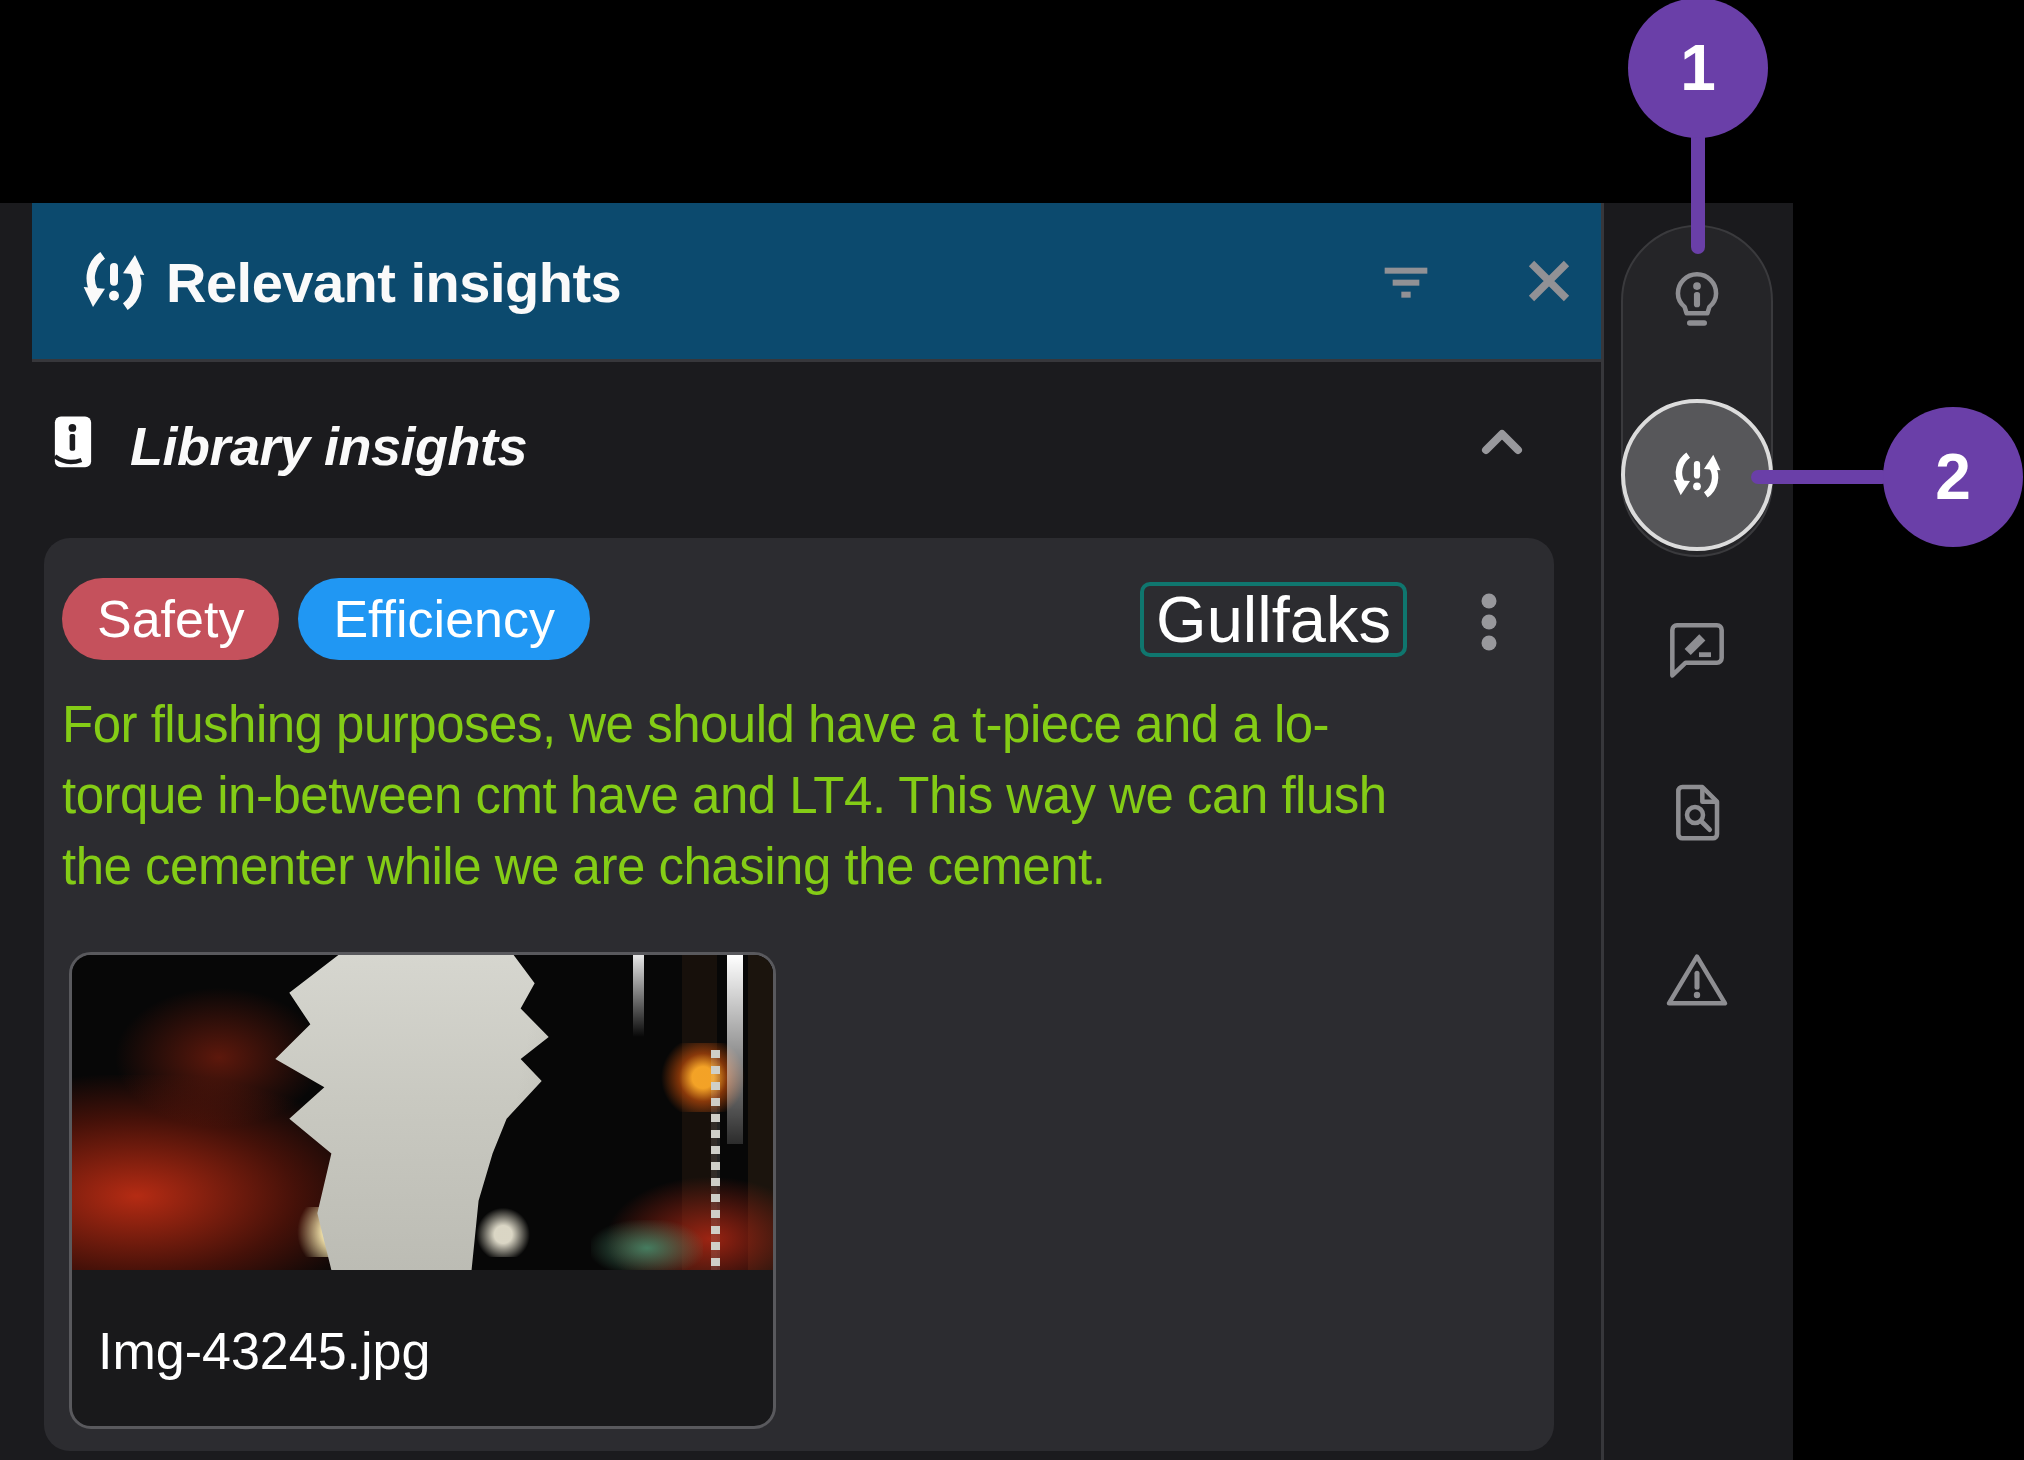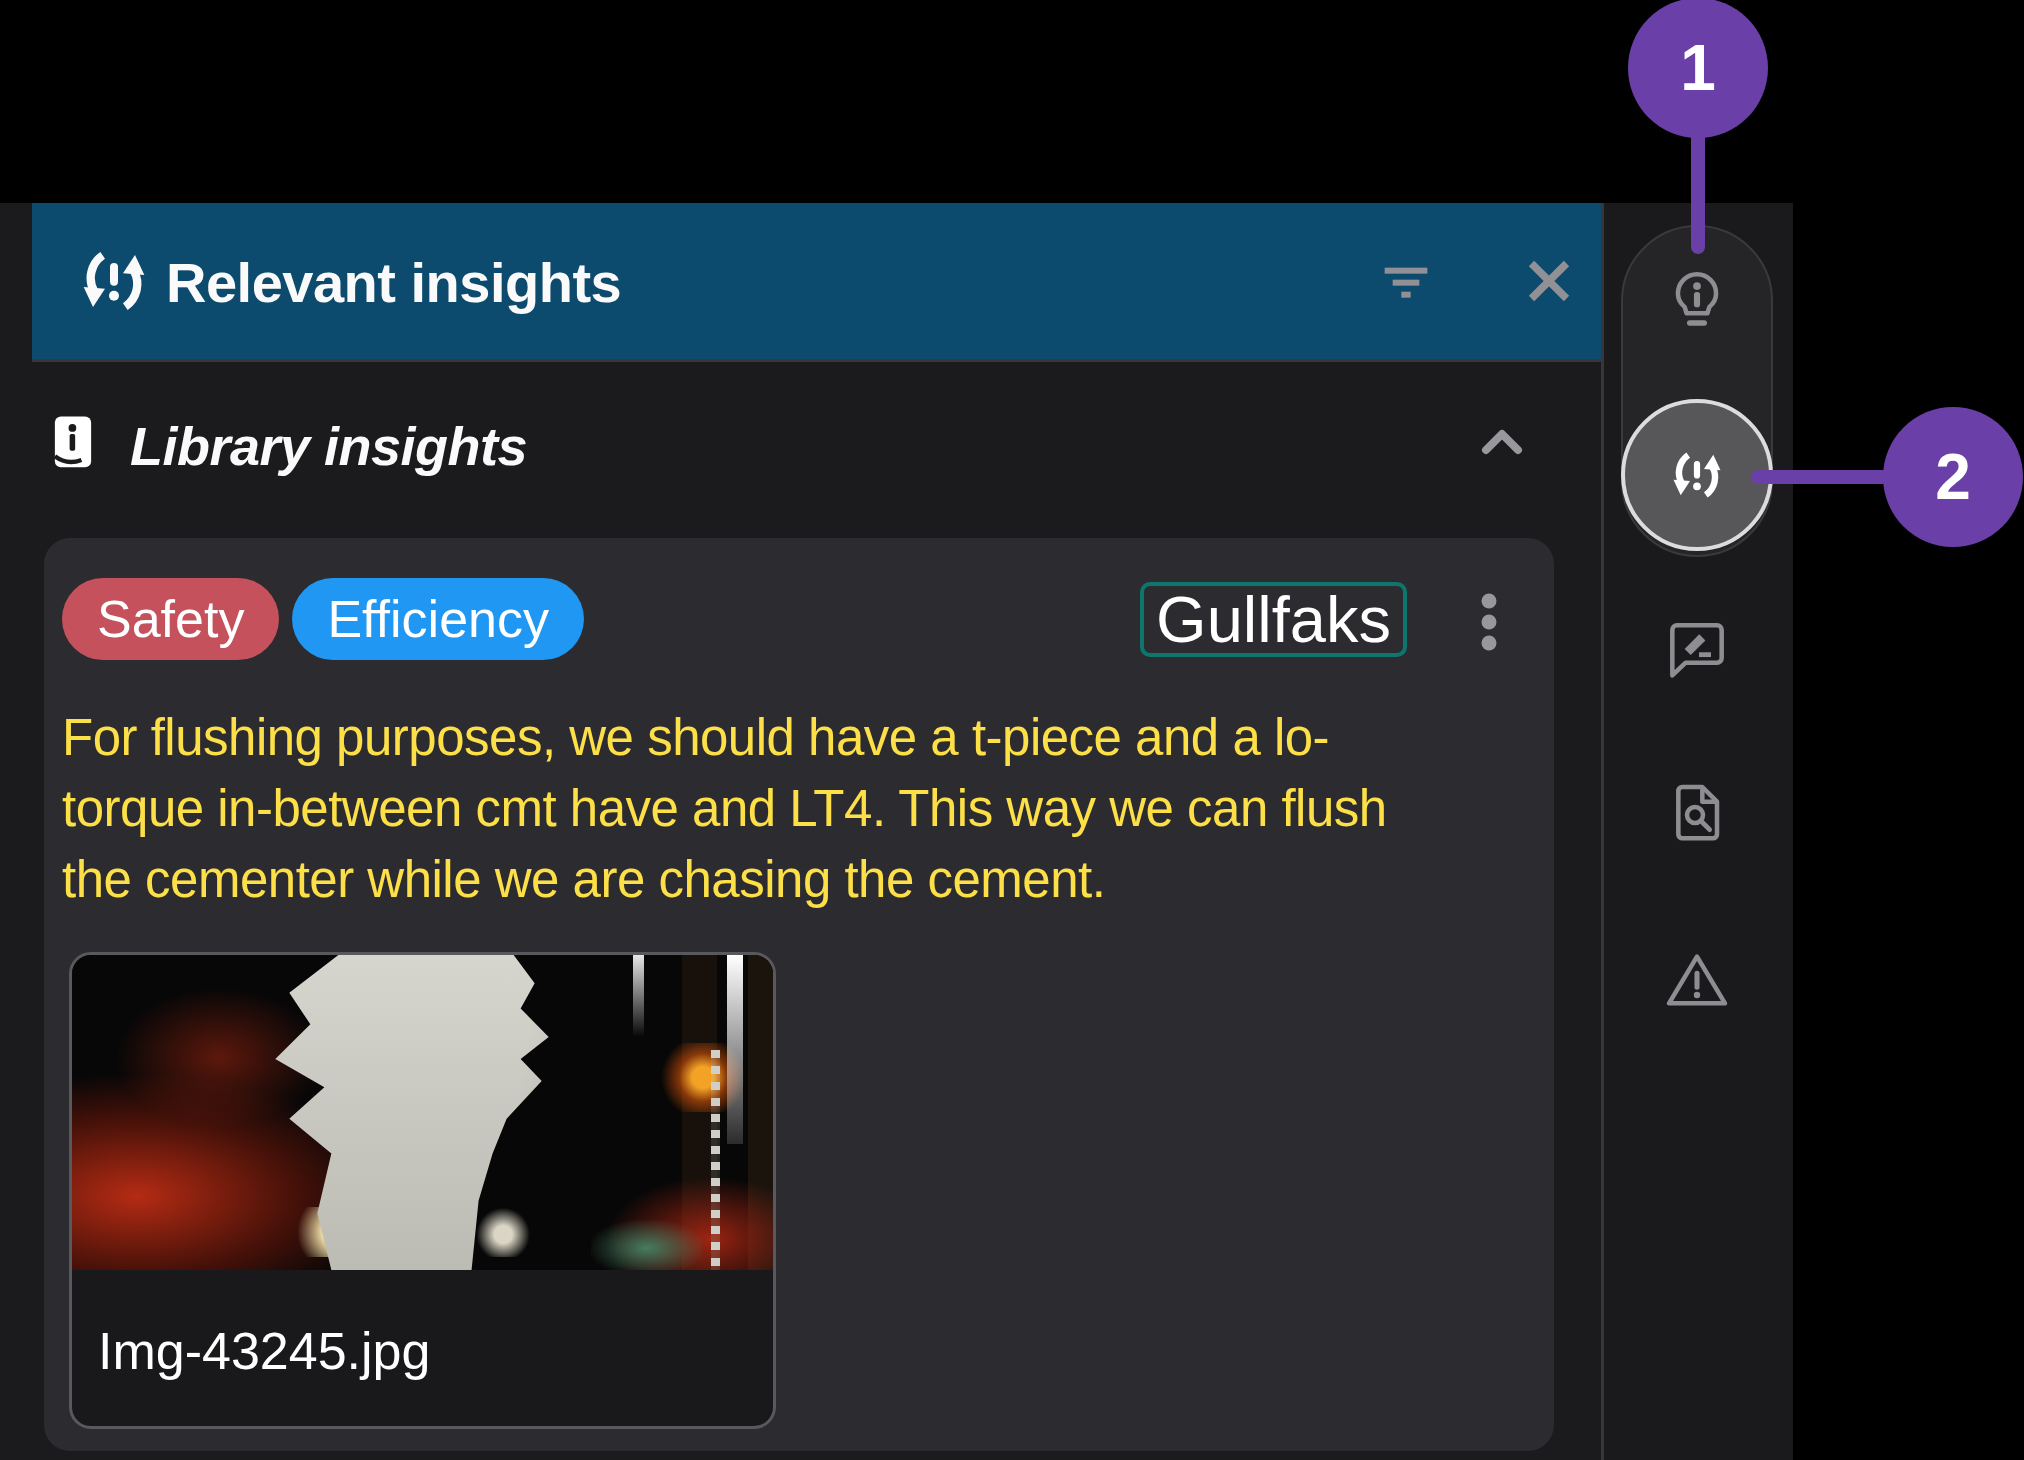--- a/index.html
+++ b/index.html
@@ -17,30 +17,30 @@
   .filter-btn{left:1340px;top:44px;}
   .close-btn{left:1483px;top:44px;}
 
   
   .section-icon{left:44px;top:205px;width:58px;height:70px;color:#ffffff;}
   .section-title{left:130px;top:212px;font-size:54px;font-weight:700;color:#fafafa;line-height:62px;letter-spacing:-0.5px;font-style:italic;}
   .collapse-btn{left:1468px;top:205px;color:#98989c;}
 
   
   .card{left:44px;top:335px;width:1510px;height:913px;background:#2c2c30;border-radius:26px;}
-  .tags-row{left:18px;top:40px;display:flex;gap:13px;}
+  .tags-row{left:18px;top:40px;display:flex;gap:19px;}
   .tag{height:82px;border-radius:41px;display:flex;align-items:center;padding:0 35px;
        color:#fff;font-size:52px;}
   .tag-safety{background:#c5515c;}
   .tag-efficiency{background:#2097f3;}
   .badge{left:1096px;top:44px;width:267px;height:75px;border:4px solid #0f766e;border-radius:10px;
          box-sizing:border-box;display:flex;align-items:center;justify-content:center;
          color:#ffffff;font-size:65px;}
   .kebab{left:1415px;top:48px;width:60px;height:72px;display:flex;align-items:center;justify-content:center;color:#98989c;}
-  .para{left:18px;top:164px;color:#fde047;font-size:51px;line-height:71px;letter-spacing:-0.5px;white-space:nowrap;}
+  .para{left:18px;top:151px;color:#84cc16;font-size:51px;line-height:71px;letter-spacing:-0.5px;white-space:nowrap;}
 
   
   .attachment{left:18px;top:414px;width:707px;height:477px;border:3px solid #59595d;border-radius:22px;
               box-sizing:border-box;background:#19191b;overflow:hidden;margin-left:7px;}
   .photo{left:0;top:0;width:701px;height:315px;background:#070707;overflow:hidden;}
   .caption{left:26px;top:366px;color:#ffffff;font-size:52px;line-height:60px;}
 
   
   .ph{position:absolute;}
   .ph-red-left{left:-10%;top:38%;width:55%;height:70%;

